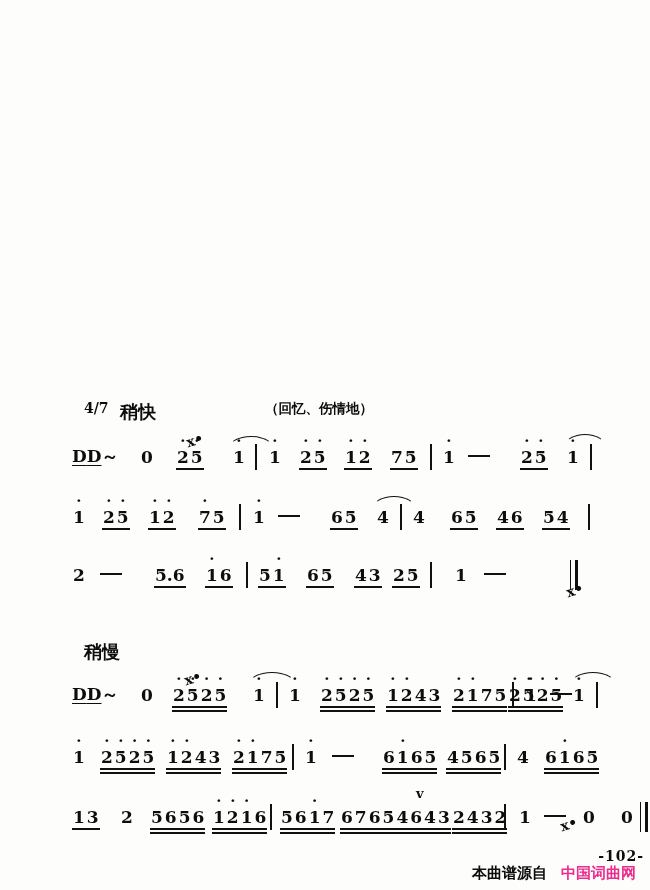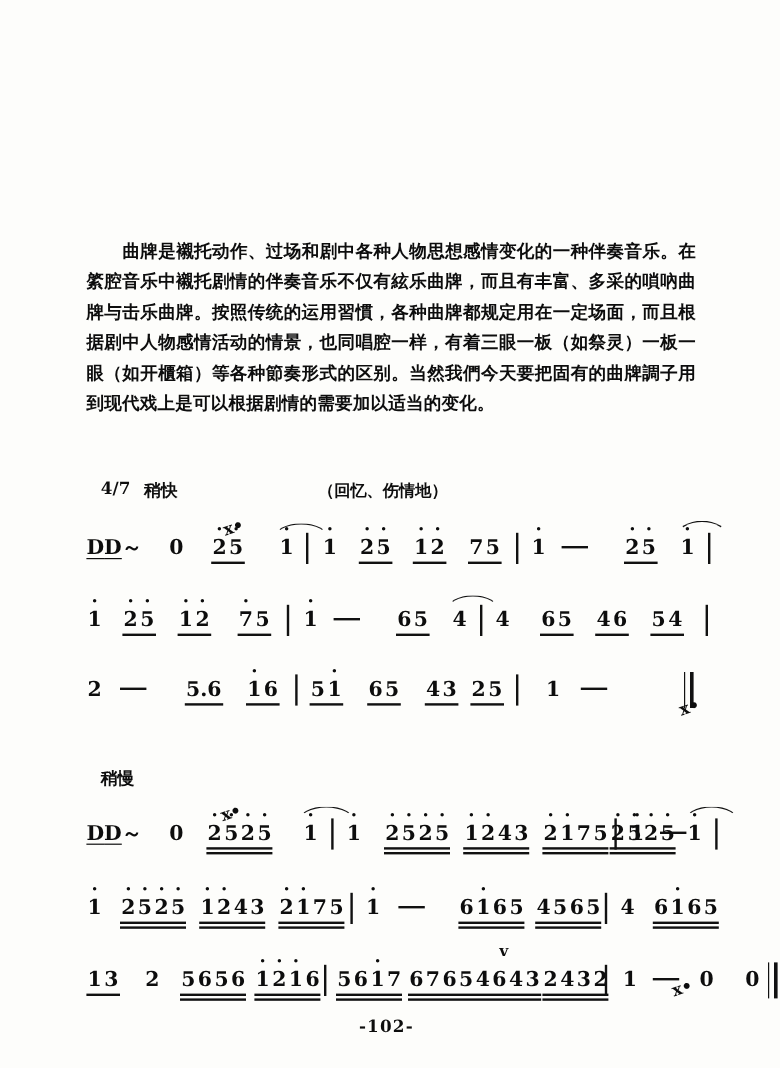--- a/index.html
+++ b/index.html
@@ -57,21 +57,21 @@
     text-align: center;
     font-size: 20px;
     font-weight: 700;
     font-family: "DejaVu Serif", "Liberation Serif", serif;
   }
   .sec-title .name { letter-spacing: 9px; }
   .sec-title .sub  { letter-spacing: 0px; }
 
   .tempo {
     position: absolute;
-    font-size: 14px;
+    font-size: 18px;
     font-weight: 700;
     font-family: Liberation Serif, serif;
   }
   .meter {
     position: absolute;
     font-size: 14px;
     font-weight: 700;
     font-family: "DejaVu Serif", "Liberation Serif", serif;
   }
   .mood {
@@ -200,21 +200,21 @@
     letter-spacing: 0px;
   }
   .clef u { text-decoration: underline; text-underline-offset: 3px; }
 
   
   .page-num {
     position: absolute;
     top: 848px;
     left: 0;
     width: 644px;
-    text-align: center;
+    text-align: right;
     font-size: 14px;
     font-weight: 700;
     font-family: "DejaVu Serif", "Liberation Serif", serif;
     letter-spacing: 1px;
   }
   .credit {
     position: absolute;
     top: 864px;
     right: 14px;
     font-size: 15px;
@@ -223,21 +223,20 @@
     white-space: nowrap;
   }
   .credit .site { color: #ec2c8e; margin-left: 14px; }
 </style>
 </head>
 <body>
 
 <div class="page">
 
 
-  <div class="intro">曲牌是襯托动作、过场和剧中各种人物思想感情变化的一种伴奏音乐。在綮腔音乐中襯托剧情的伴奏音乐不仅有絃乐曲牌，而且有丰富、多采的嗩吶曲牌与击乐曲牌。按照传统的运用習慣，各种曲牌都规定用在一定场面，而且根据剧中人物感情活动的情景，也同唱腔一样，有着三眼一板（如祭灵）一板一眼（如开櫃箱）等各种節奏形式的区别。当然我們今天要把固有的曲牌調子用到现代戏上是可以根据剧情的需要加以适当的变化。</div>
 
 
   <div class="meter" style="top:400px; left:84px;">4/7</div>
   <div class="tempo" style="top:400px; left:120px;">稍快</div>
   <div class="mood" style="top:400px; left:265px;">（回忆、伤情地）</div>
 
   <div class="staff" style="top:430px;">
     <div class="row">
       <div class="clef" style="left:0px;"><u>D</u><u>D</u>～</div>
 
@@ -695,14 +694,17 @@
         <span class="n">0</span>
       </div>
       <div class="endline" style="left:568px;">
         <i class="thin"></i>
           <i class="thick"></i>
       </div>
     </div>
   </div>
 
   <div class="page-num">-102-</div>
+  <div class="credit">
+    <span>本曲谱源自</span><span class="site">中国词曲网</span>
+  </div>
 
 </div>
 
 </body></html>

